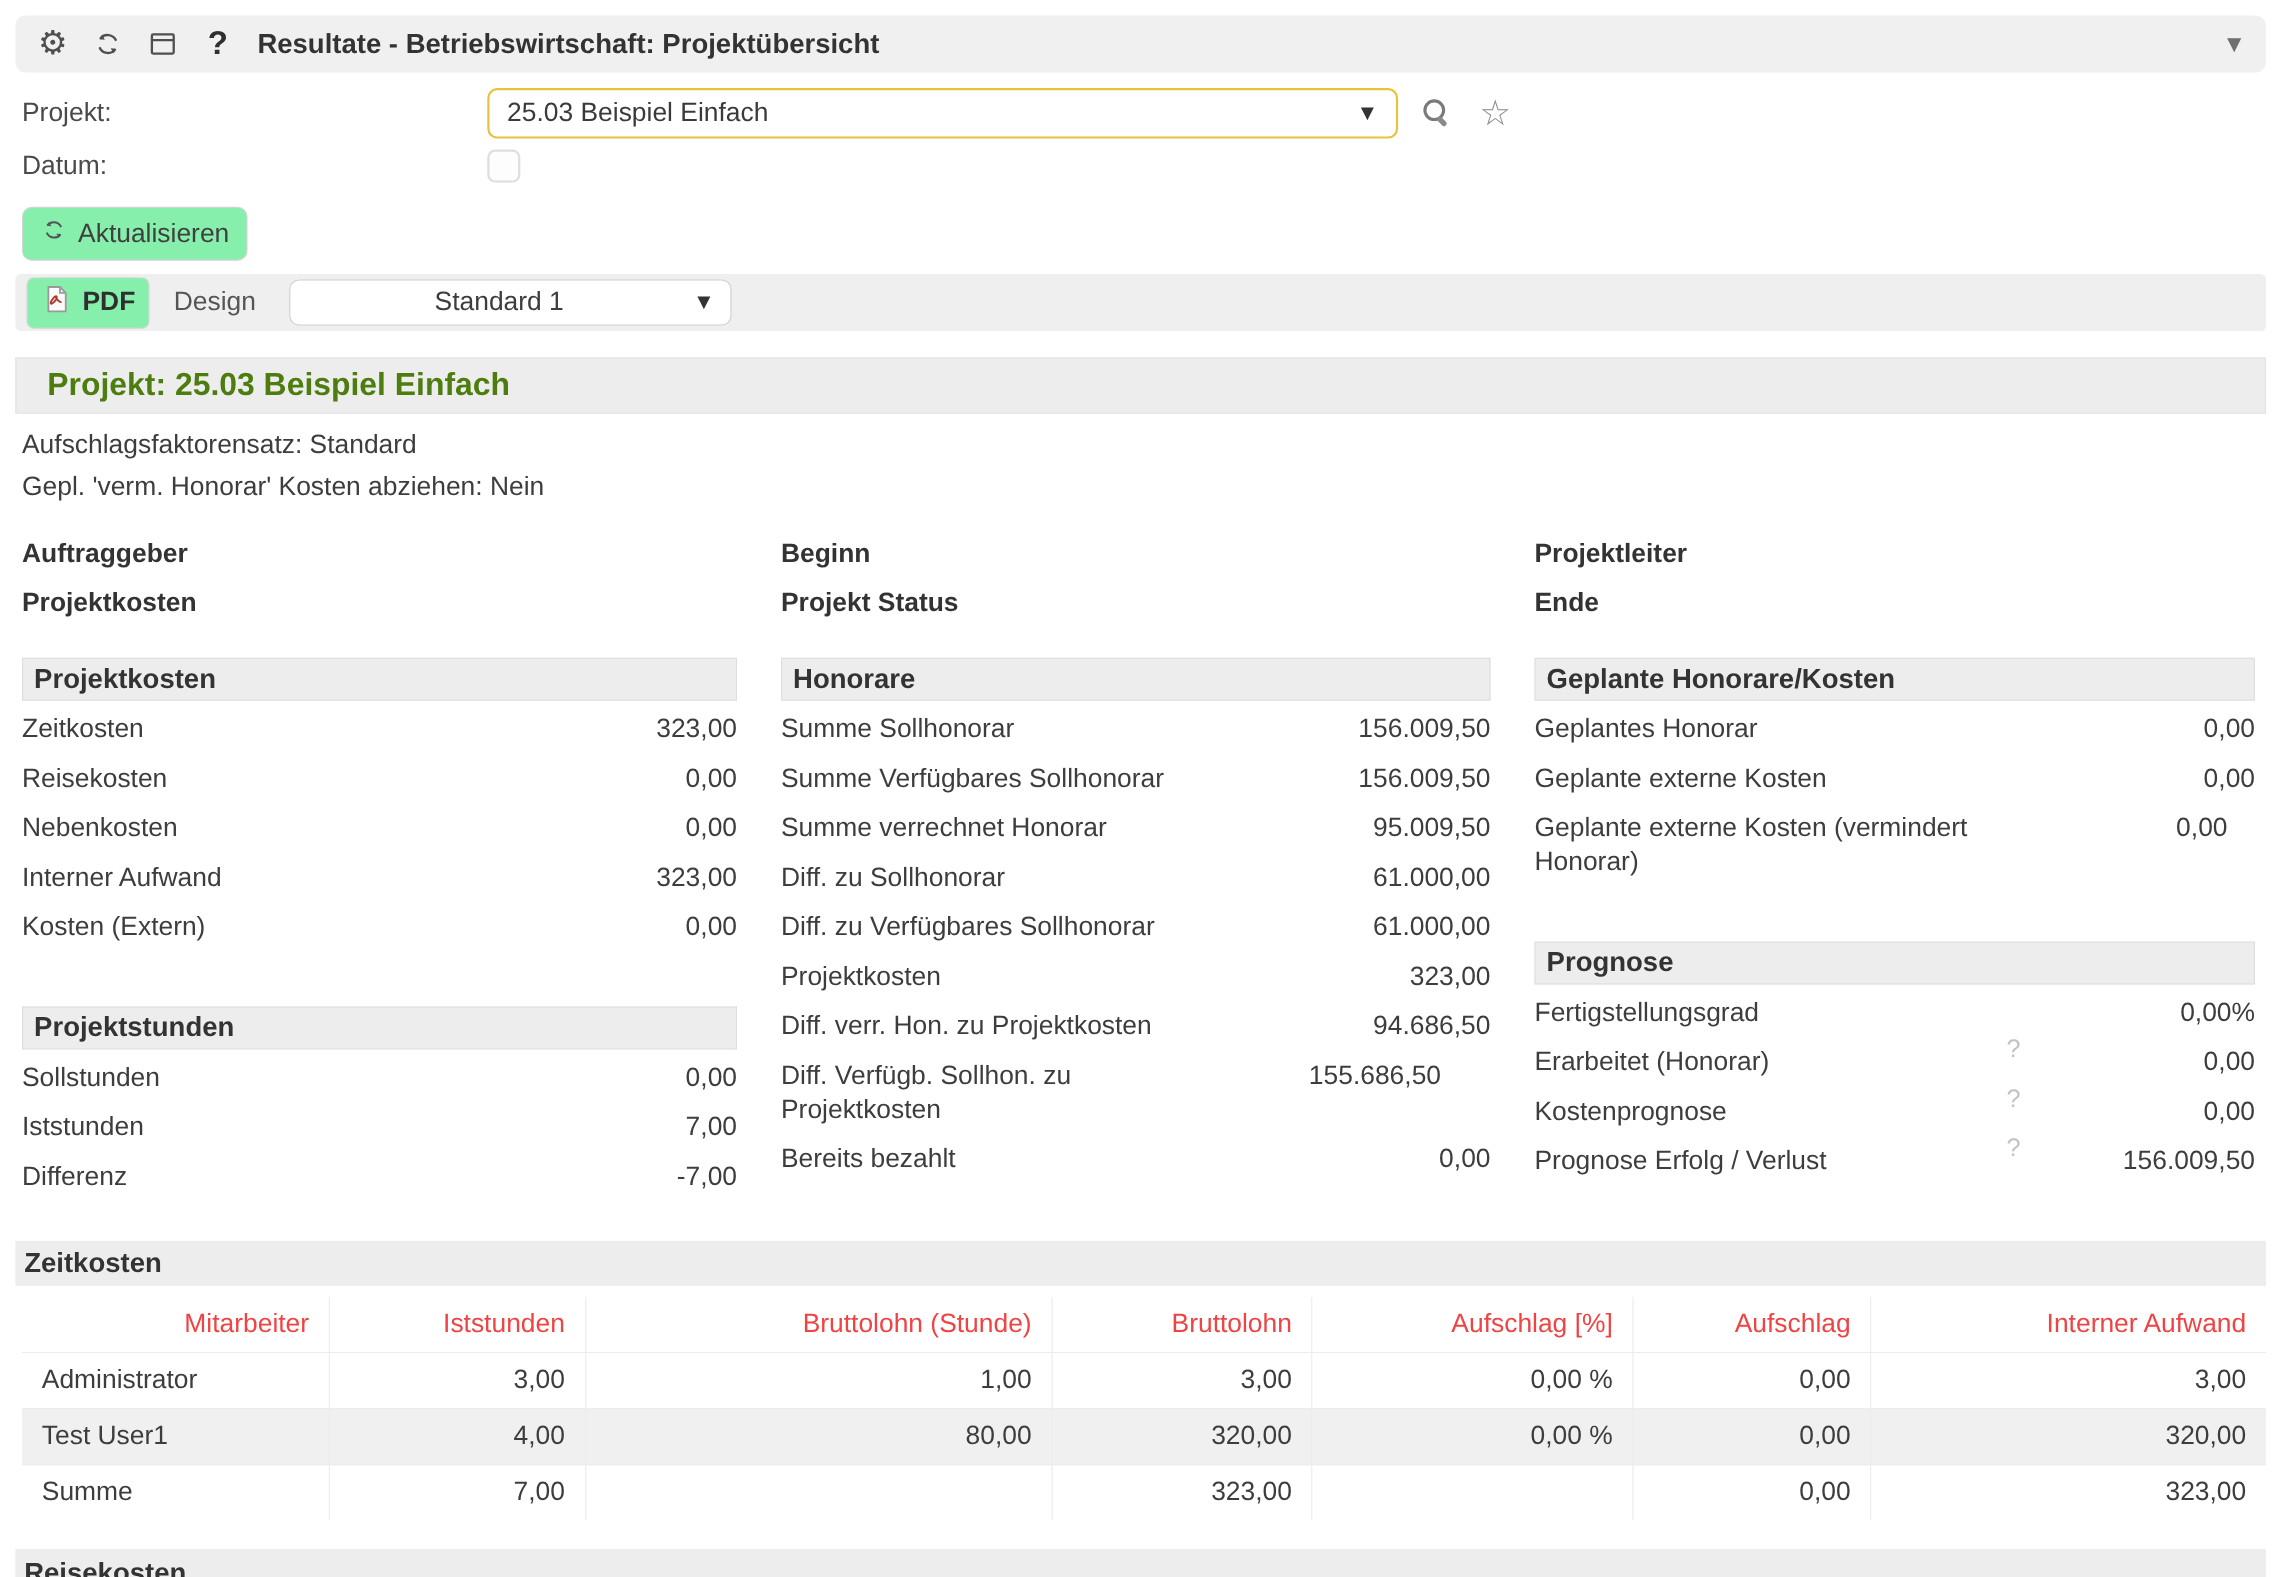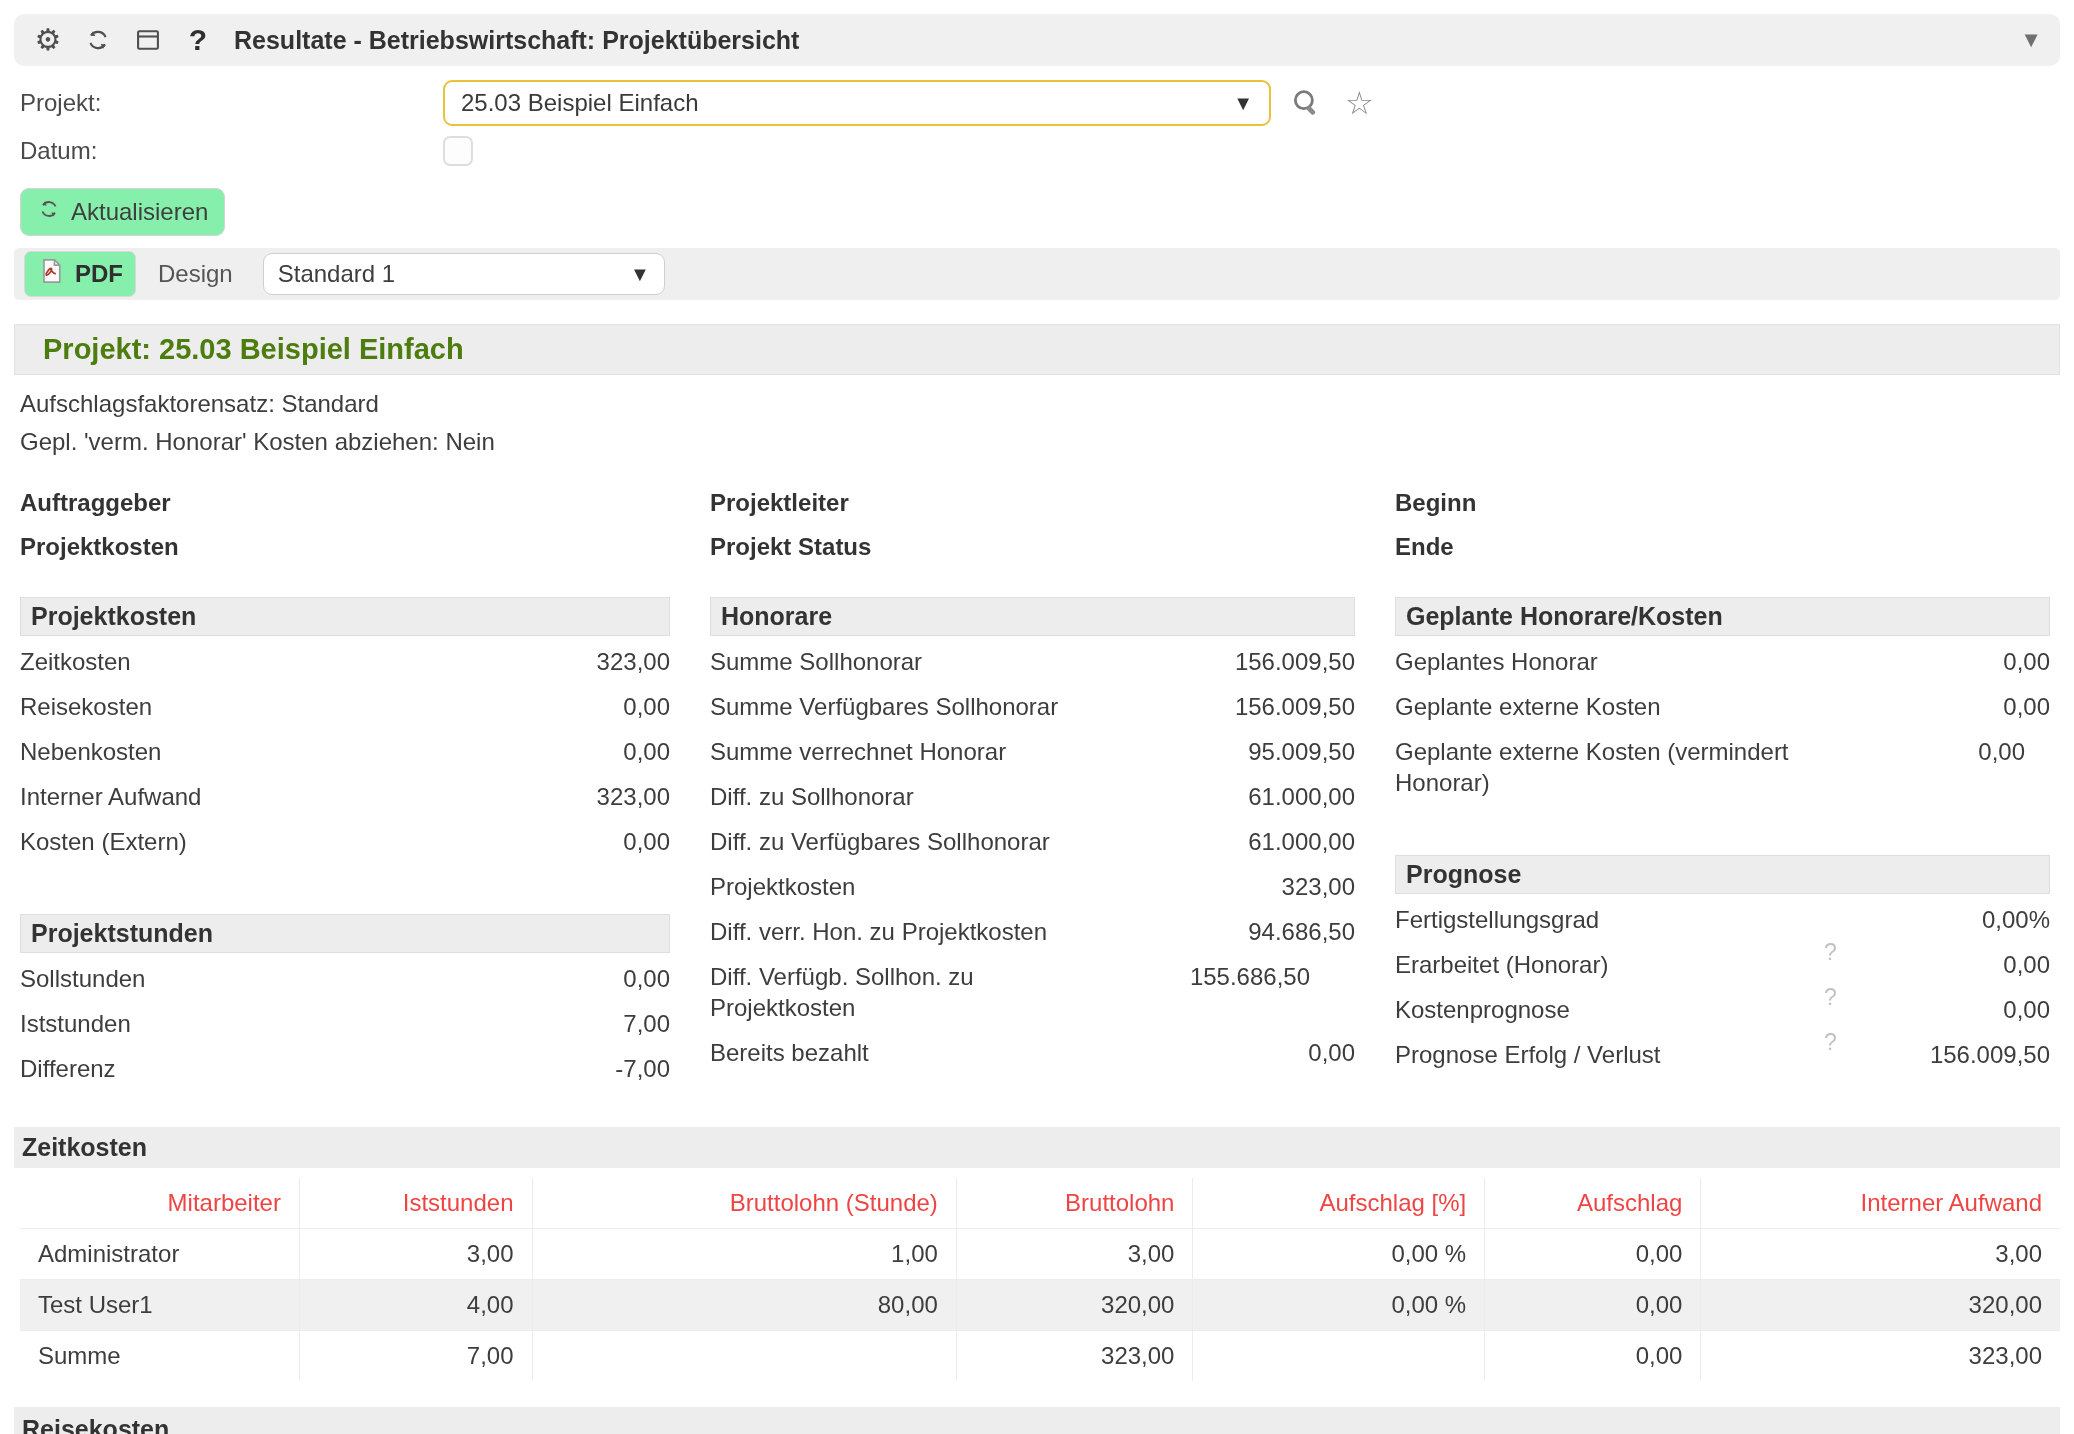--- a/index.html
+++ b/index.html
@@ -55,21 +55,21 @@
     margin: 12px 14px 0 14px; height: 52px;
     background: #efefef; border-radius: 5px;
     display: flex; align-items: center; padding: 0 10px;
   }
   .pdf-btn { padding: 5px 12px; border-radius: 7px; border-color: #d9d9d9; }
   .pdf-btn .pdf-label { font-weight: 700; color: #2f2f2f; }
   .design-label { margin-left: 22px; color: #555; }
   .design-select {
     margin-left: 30px; width: 402px; height: 42px; background: #fff;
     border: 1.5px solid #cfcfcf; border-radius: 9px;
-    display: flex; align-items: center; padding: 0 14px; cursor: pointer;
+    display: flex; align-items: center; padding: 0 14px; cursor: pointer; text-align: center;
   }
   .design-select .sel-text { flex: 1; }
 
   
   .report-header {
     margin: 24px 14px 0 14px;
     background: #ededed; border: 1px solid #e2e2e2;
     padding: 8px 28px; font-size: 29px; font-weight: 700; color: #4d7c0f;
   }
   .subtitles { margin: 10px 0 0 20px; line-height: 38px; color: #3d3d3d; }
@@ -202,22 +202,22 @@
 
 <div class="report-header">Projekt: 25.03 Beispiel Einfach</div>
 
 <div class="subtitles">
   <div>Aufschlagsfaktorensatz: Standard</div>
   <div>Gepl. 'verm. Honorar' Kosten abziehen: Nein</div>
 </div>
 
 <div class="meta-grid">
   <span>Auftraggeber</span>
+  <span>Beginn</span>
   <span>Projektleiter</span>
-  <span>Beginn</span>
   <span>Projektkosten</span>
   <span>Projekt Status</span>
   <span>Ende</span>
 </div>
 
 
 <div class="panels-grid">
 
   <div>
     <section>

